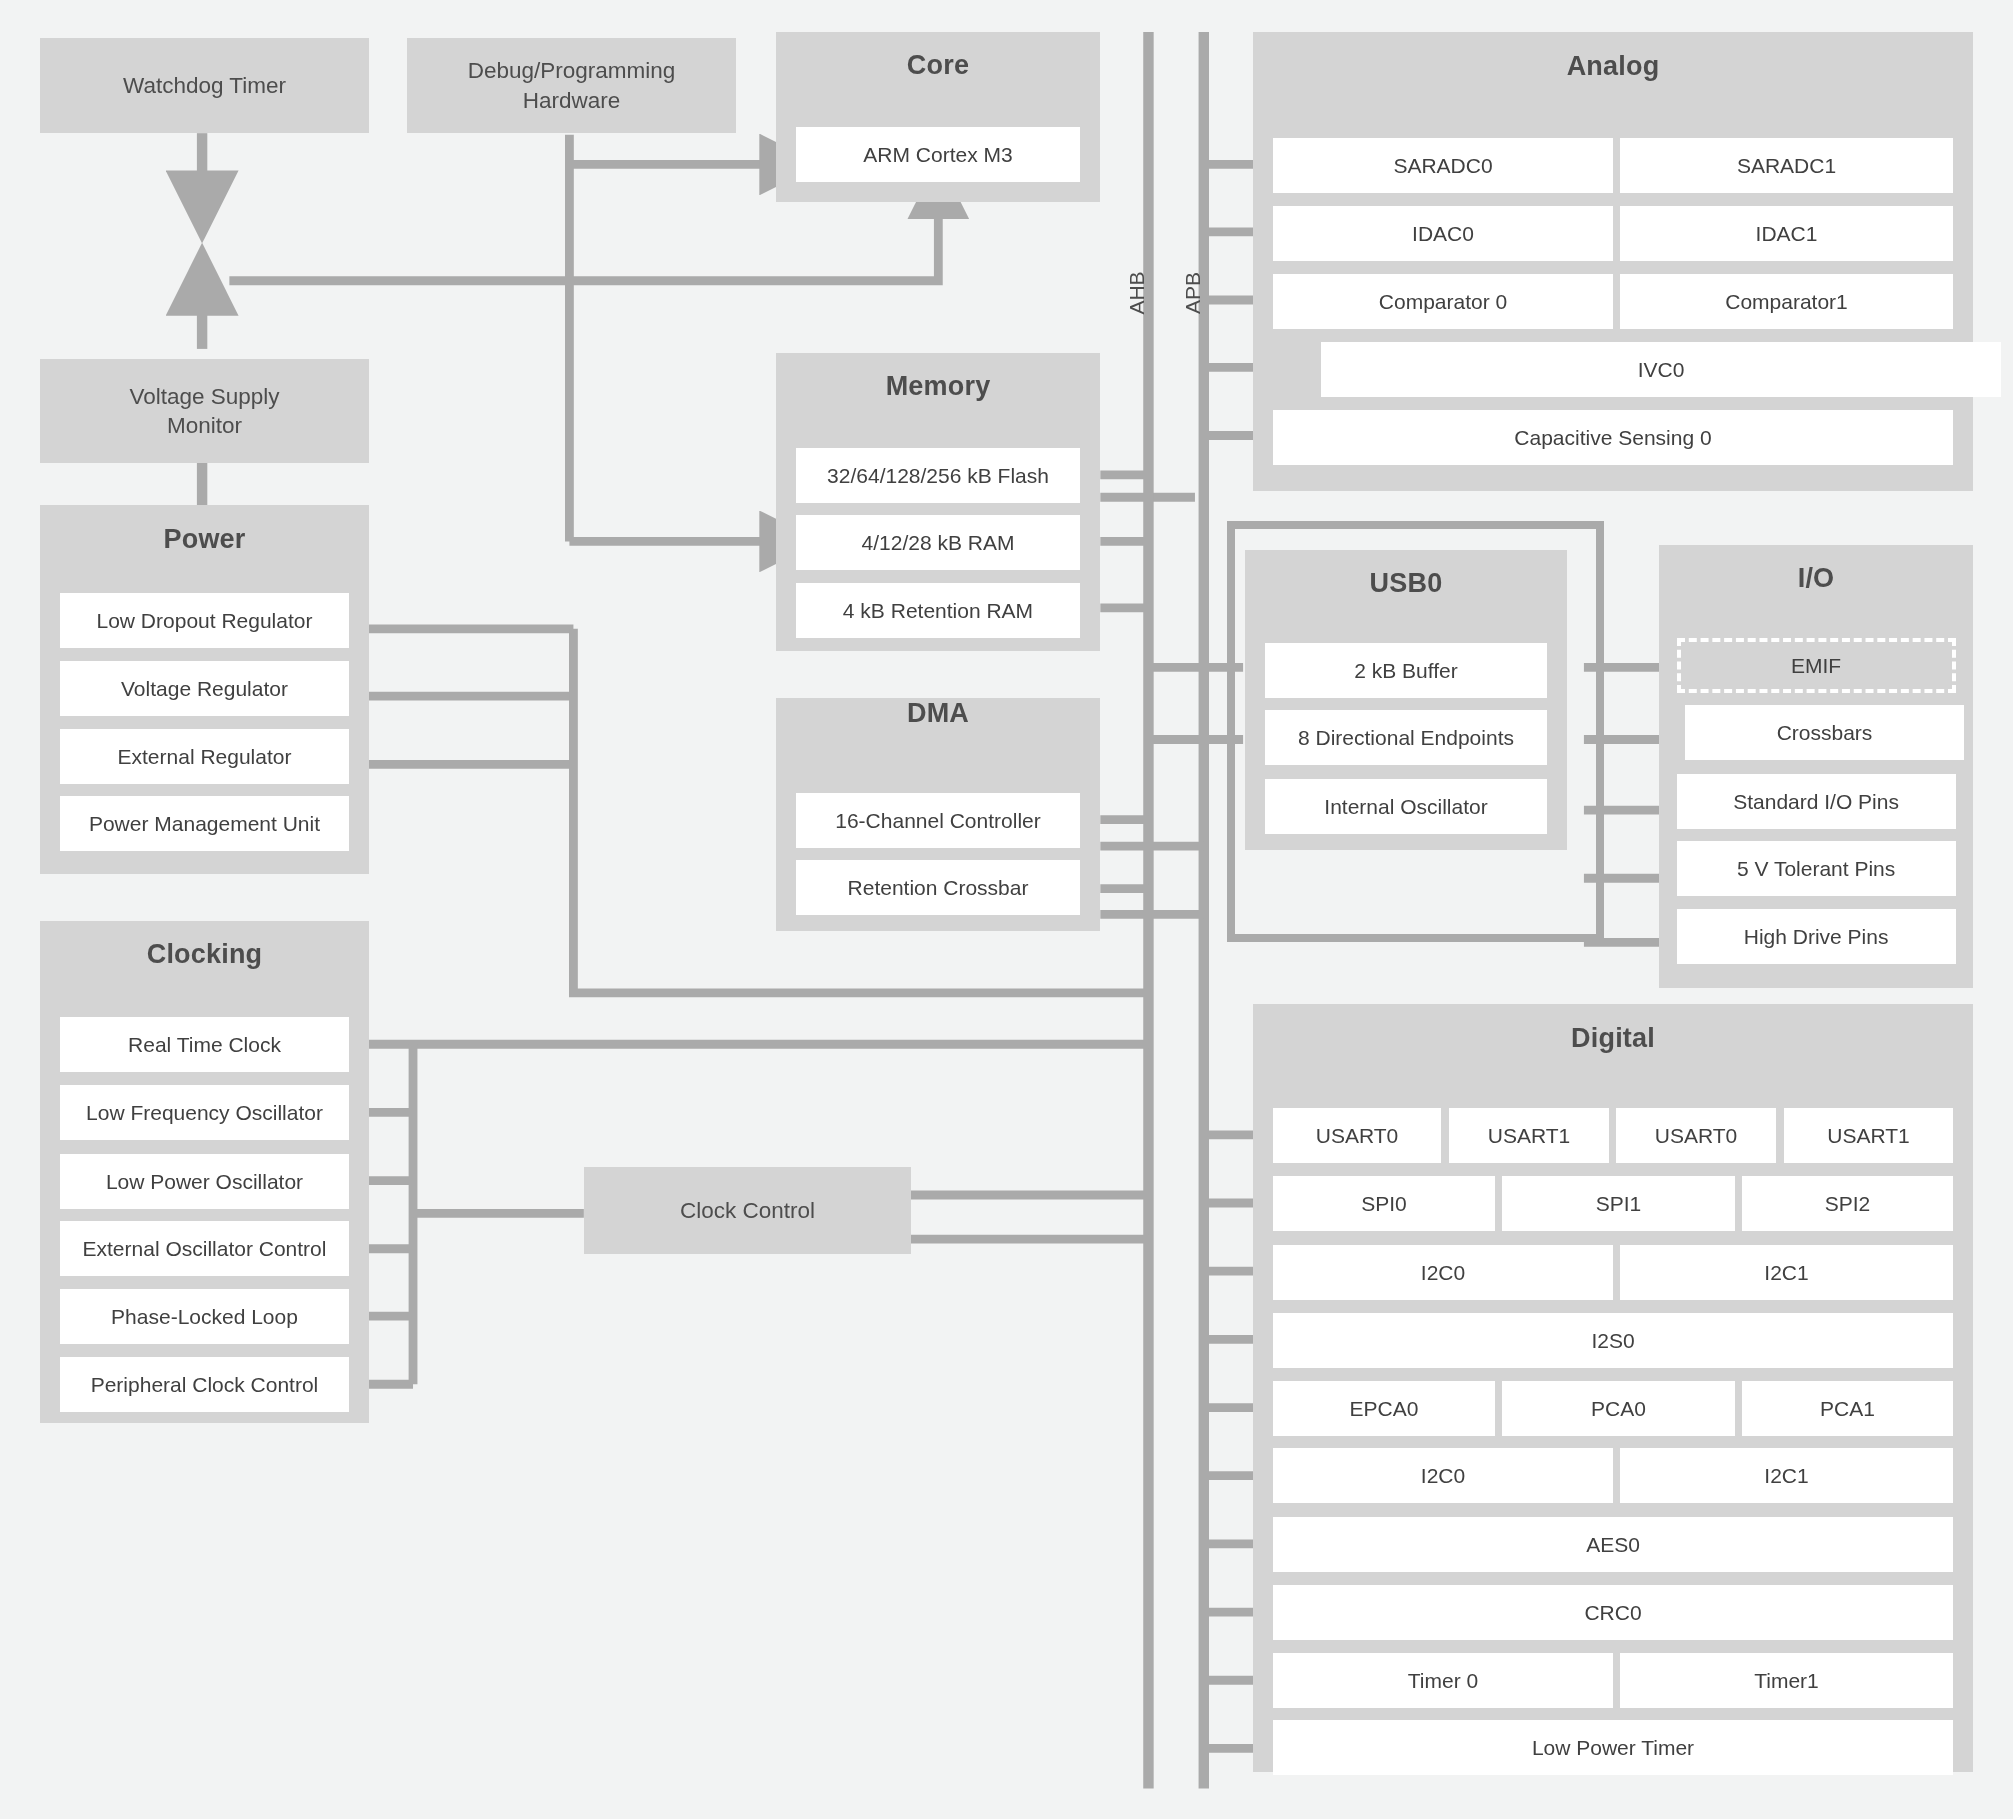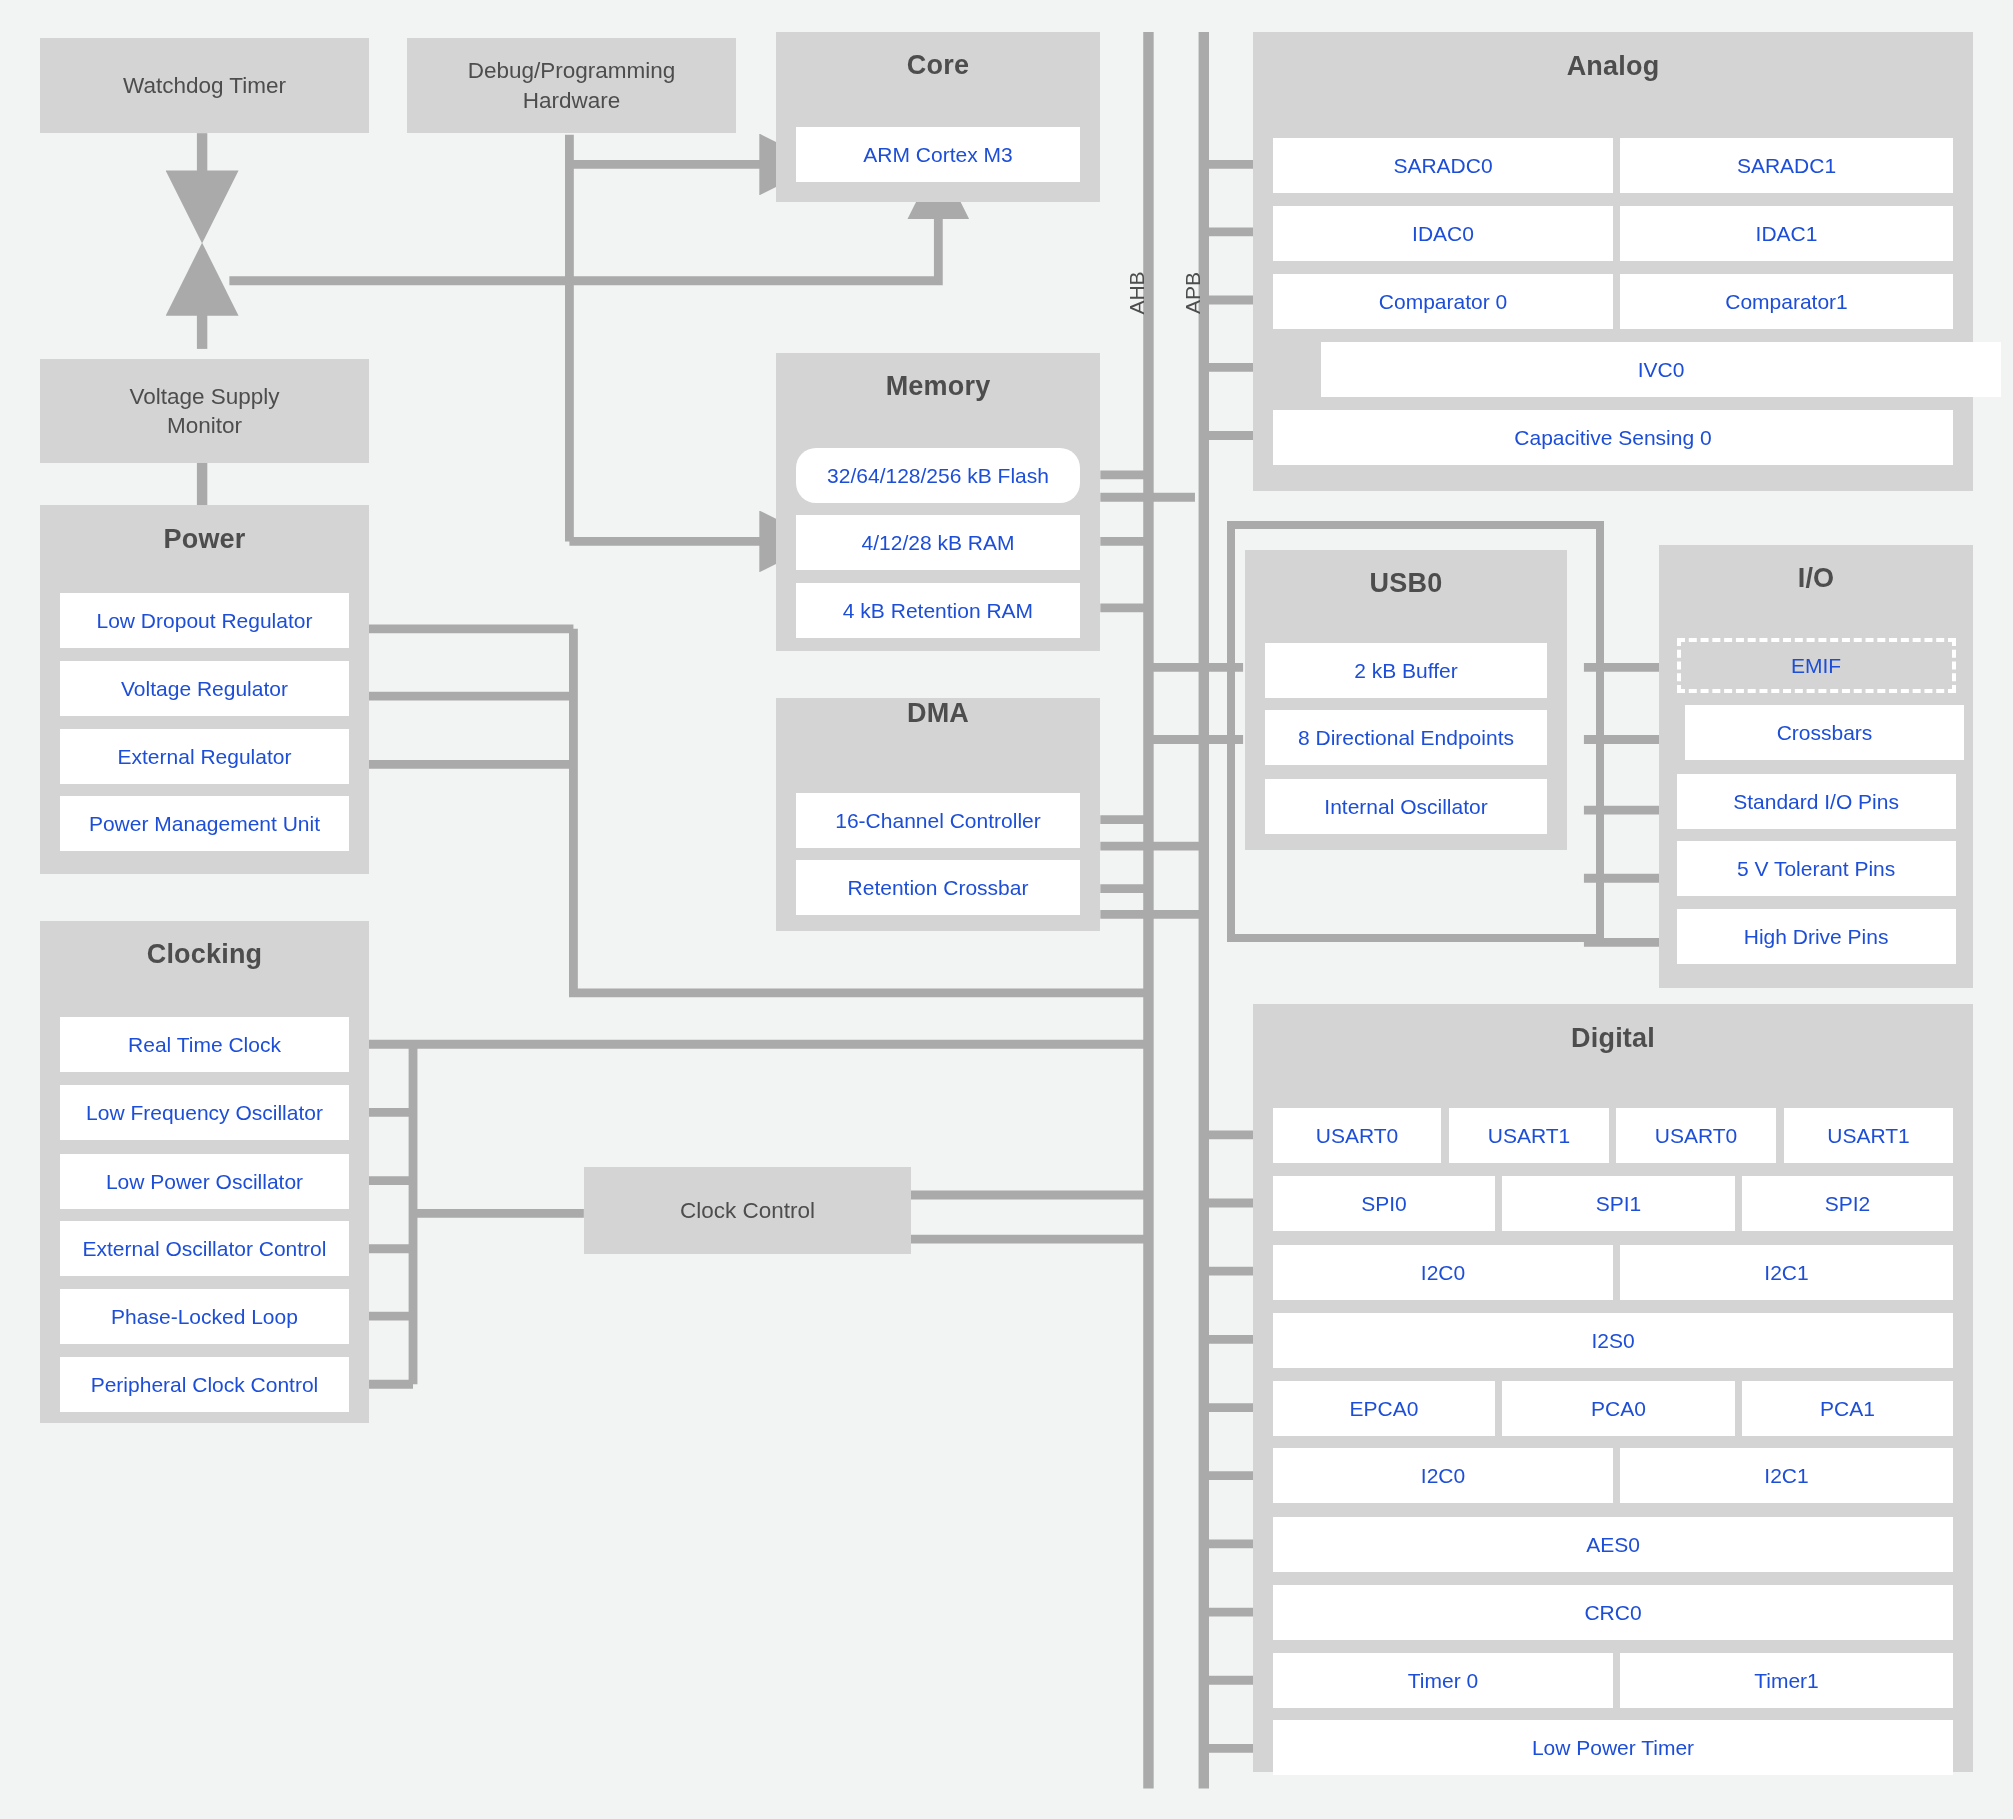--- a/index.html
+++ b/index.html
@@ -7,21 +7,21 @@
   #stage{position:relative;width:2013px;height:1819px;background:#f2f3f3;overflow:hidden;}
 
   
   #wires{position:absolute;left:0;top:0;width:2013px;height:1819px;}
 
   
   .grp{position:absolute;background:#d4d4d4;box-sizing:border-box;}
   .grp-title{text-align:center;font-weight:bold;color:#4d4d4d;letter-spacing:0.2px;}
   .plain{position:absolute;background:#d4d4d4;color:#4d4d4d;display:flex;align-items:center;
          justify-content:center;text-align:center;line-height:1.3;box-sizing:border-box;}
-  .sub{position:absolute;background:#ffffff;color:#1d4ed8;display:flex;align-items:center;
+  .sub{position:absolute;background:#ffffff;color:#404040;display:flex;align-items:center;
        justify-content:center;text-align:center;box-sizing:border-box;}
   .sub.dashed{background:transparent;border:4.8px dashed #ffffff;}
   .vlabel{position:absolute;color:#4d4d4d;transform:rotate(-90deg);transform-origin:center center;
           white-space:nowrap;}
   .frame{position:absolute;border:8px solid #aaaaaa;box-sizing:border-box;background:transparent;}
   .t-26{font-size:21px;}
   .t-28{font-size:22.5px;}
   .t-34{font-size:27px;}
 </style>
 </head>
@@ -175,21 +175,21 @@
 
   <div class="grp" style="left:776px;top:32px;width:324px;height:170px;">
     <div class="grp-title t-34" style="padding-top:17.6px;">Core</div>
     <div class="sub t-26" style="left:20px;top:95px;width:284px;height:55px;">
       <span>ARM Cortex M3</span>
     </div>
   </div>
 
   <div class="grp" style="left:776px;top:353px;width:324px;height:298px;">
     <div class="grp-title t-34" style="padding-top:17.6px;">Memory</div>
-    <div class="sub t-26" style="left:20px;top:95px;width:284px;height:55px;border-radius:20px;">
+    <div class="sub t-26" style="left:20px;top:95px;width:284px;height:55px;">
       <span>32/64/128/256 kB Flash</span>
     </div>
     <div class="sub t-26" style="left:20px;top:162px;width:284px;height:55px;">
       <span>4/12/28 kB RAM</span>
     </div>
     <div class="sub t-26" style="left:20px;top:230px;width:284px;height:55px;">
       <span>4 kB Retention RAM</span>
     </div>
   </div>
 

